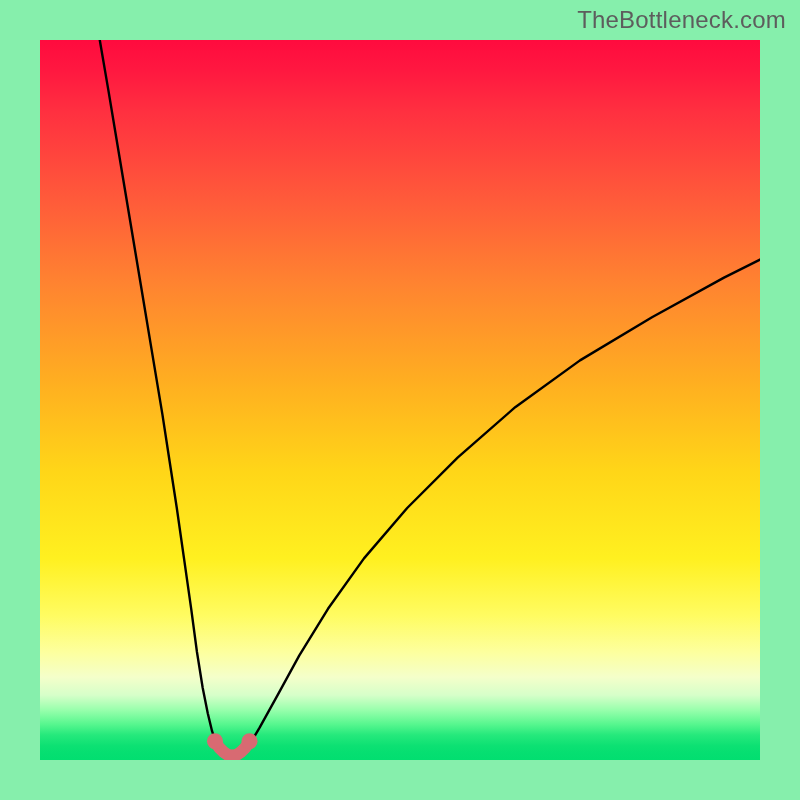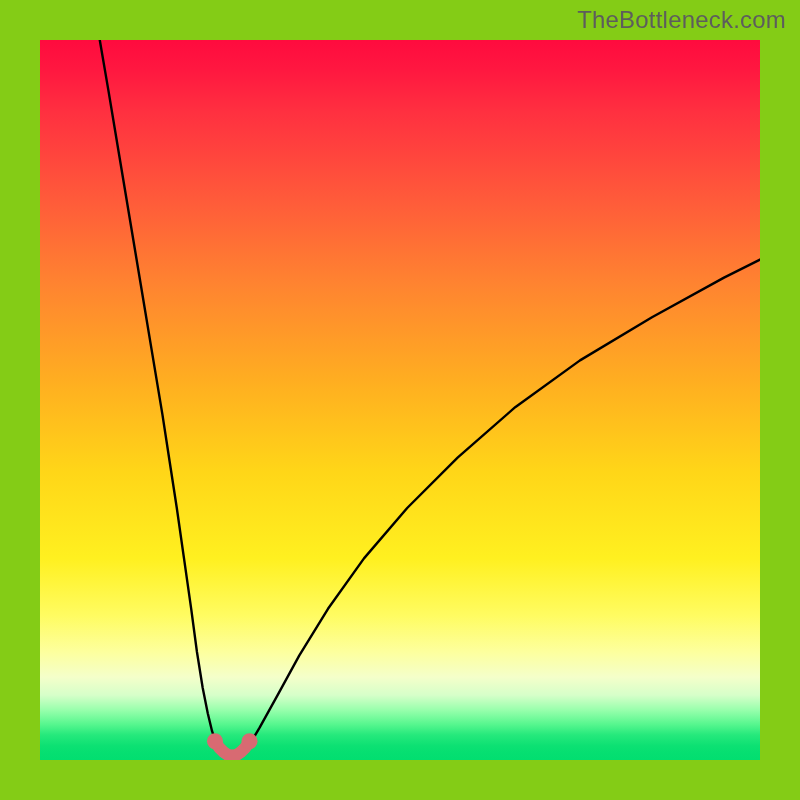--- a/index.html
+++ b/index.html
@@ -10,21 +10,21 @@
     background: #000000;
     overflow: hidden;
     font-family: Arial, Helvetica, sans-serif;
   }
   .frame {
     position: absolute;
     top: 0;
     left: 0;
     width: 800px;
     height: 800px;
-    background: #84cc16;
+    background: #86efac;
   }
   .plot-area {
     position: absolute;
     top: 40px;
     left: 40px;
     width: 720px;
     height: 720px;
     overflow: hidden;
   }
   .gradient-bg {

